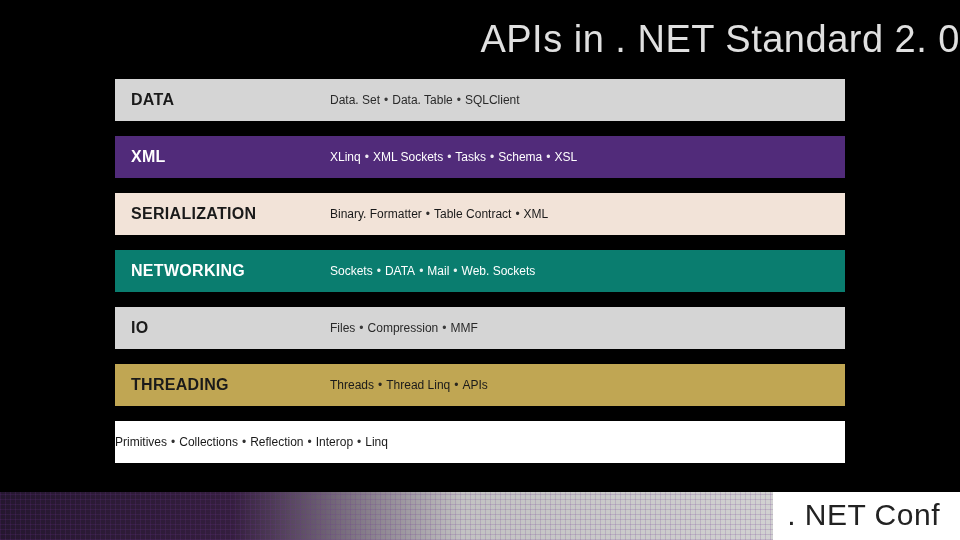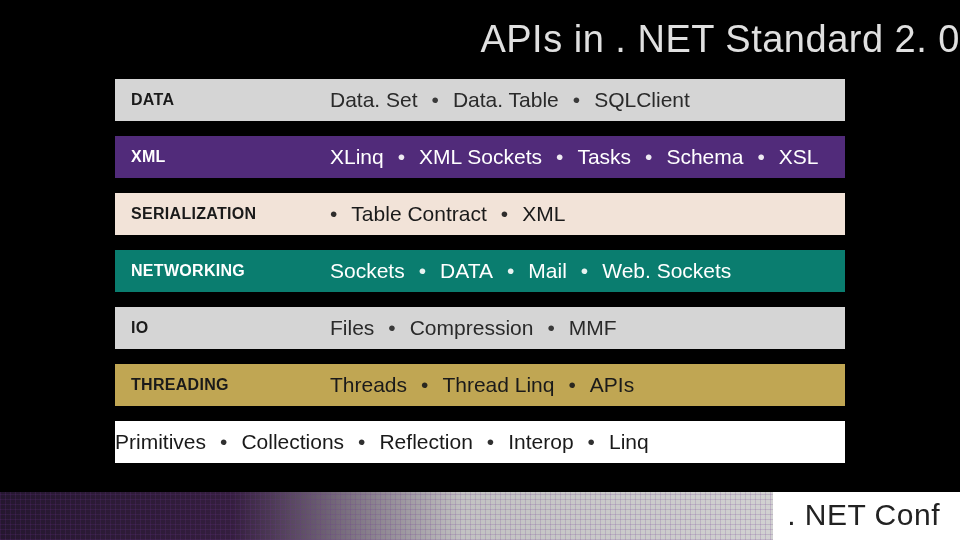--- a/index.html
+++ b/index.html
@@ -37,23 +37,23 @@
     font-size: 16px;
     display: flex;
     align-items: center;
     color: var(--label-color);
     letter-spacing: 0.3px;
   }
   .row .items {
     flex: 1;
     display: flex;
     align-items: center;
-    font-size: 21px;
+    font-size: 12px;
     color: var(--items-color);
-    gap: 14px;
+    gap: 4px;
   }
   .row .items .sep {
     color: inherit;
     opacity: 0.9;
   }
   .footer {
     position: absolute;
     bottom: 0;
     left: 0;
     right: 0;
@@ -108,20 +108,21 @@
         <span>Tasks</span>
         <span class="sep">•</span>
         <span>Schema</span>
         <span class="sep">•</span>
         <span>XSL</span>
       </div>
     </div>
     <div class="row" style="--row-bg: #f2e3d8; --label-color: #1a1a1a; --items-color: #1a1a1a;">
       <div class="label">SERIALIZATION</div>
       <div class="items">
+        <span>Binary. Formatter</span>
         <span class="sep">•</span>
         <span>Table Contract</span>
         <span class="sep">•</span>
         <span>XML</span>
       </div>
     </div>
     <div class="row" style="--row-bg: #0a7d6f; --label-color: #ffffff; --items-color: #ffffff;">
       <div class="label">NETWORKING</div>
       <div class="items">
         <span>Sockets</span>

